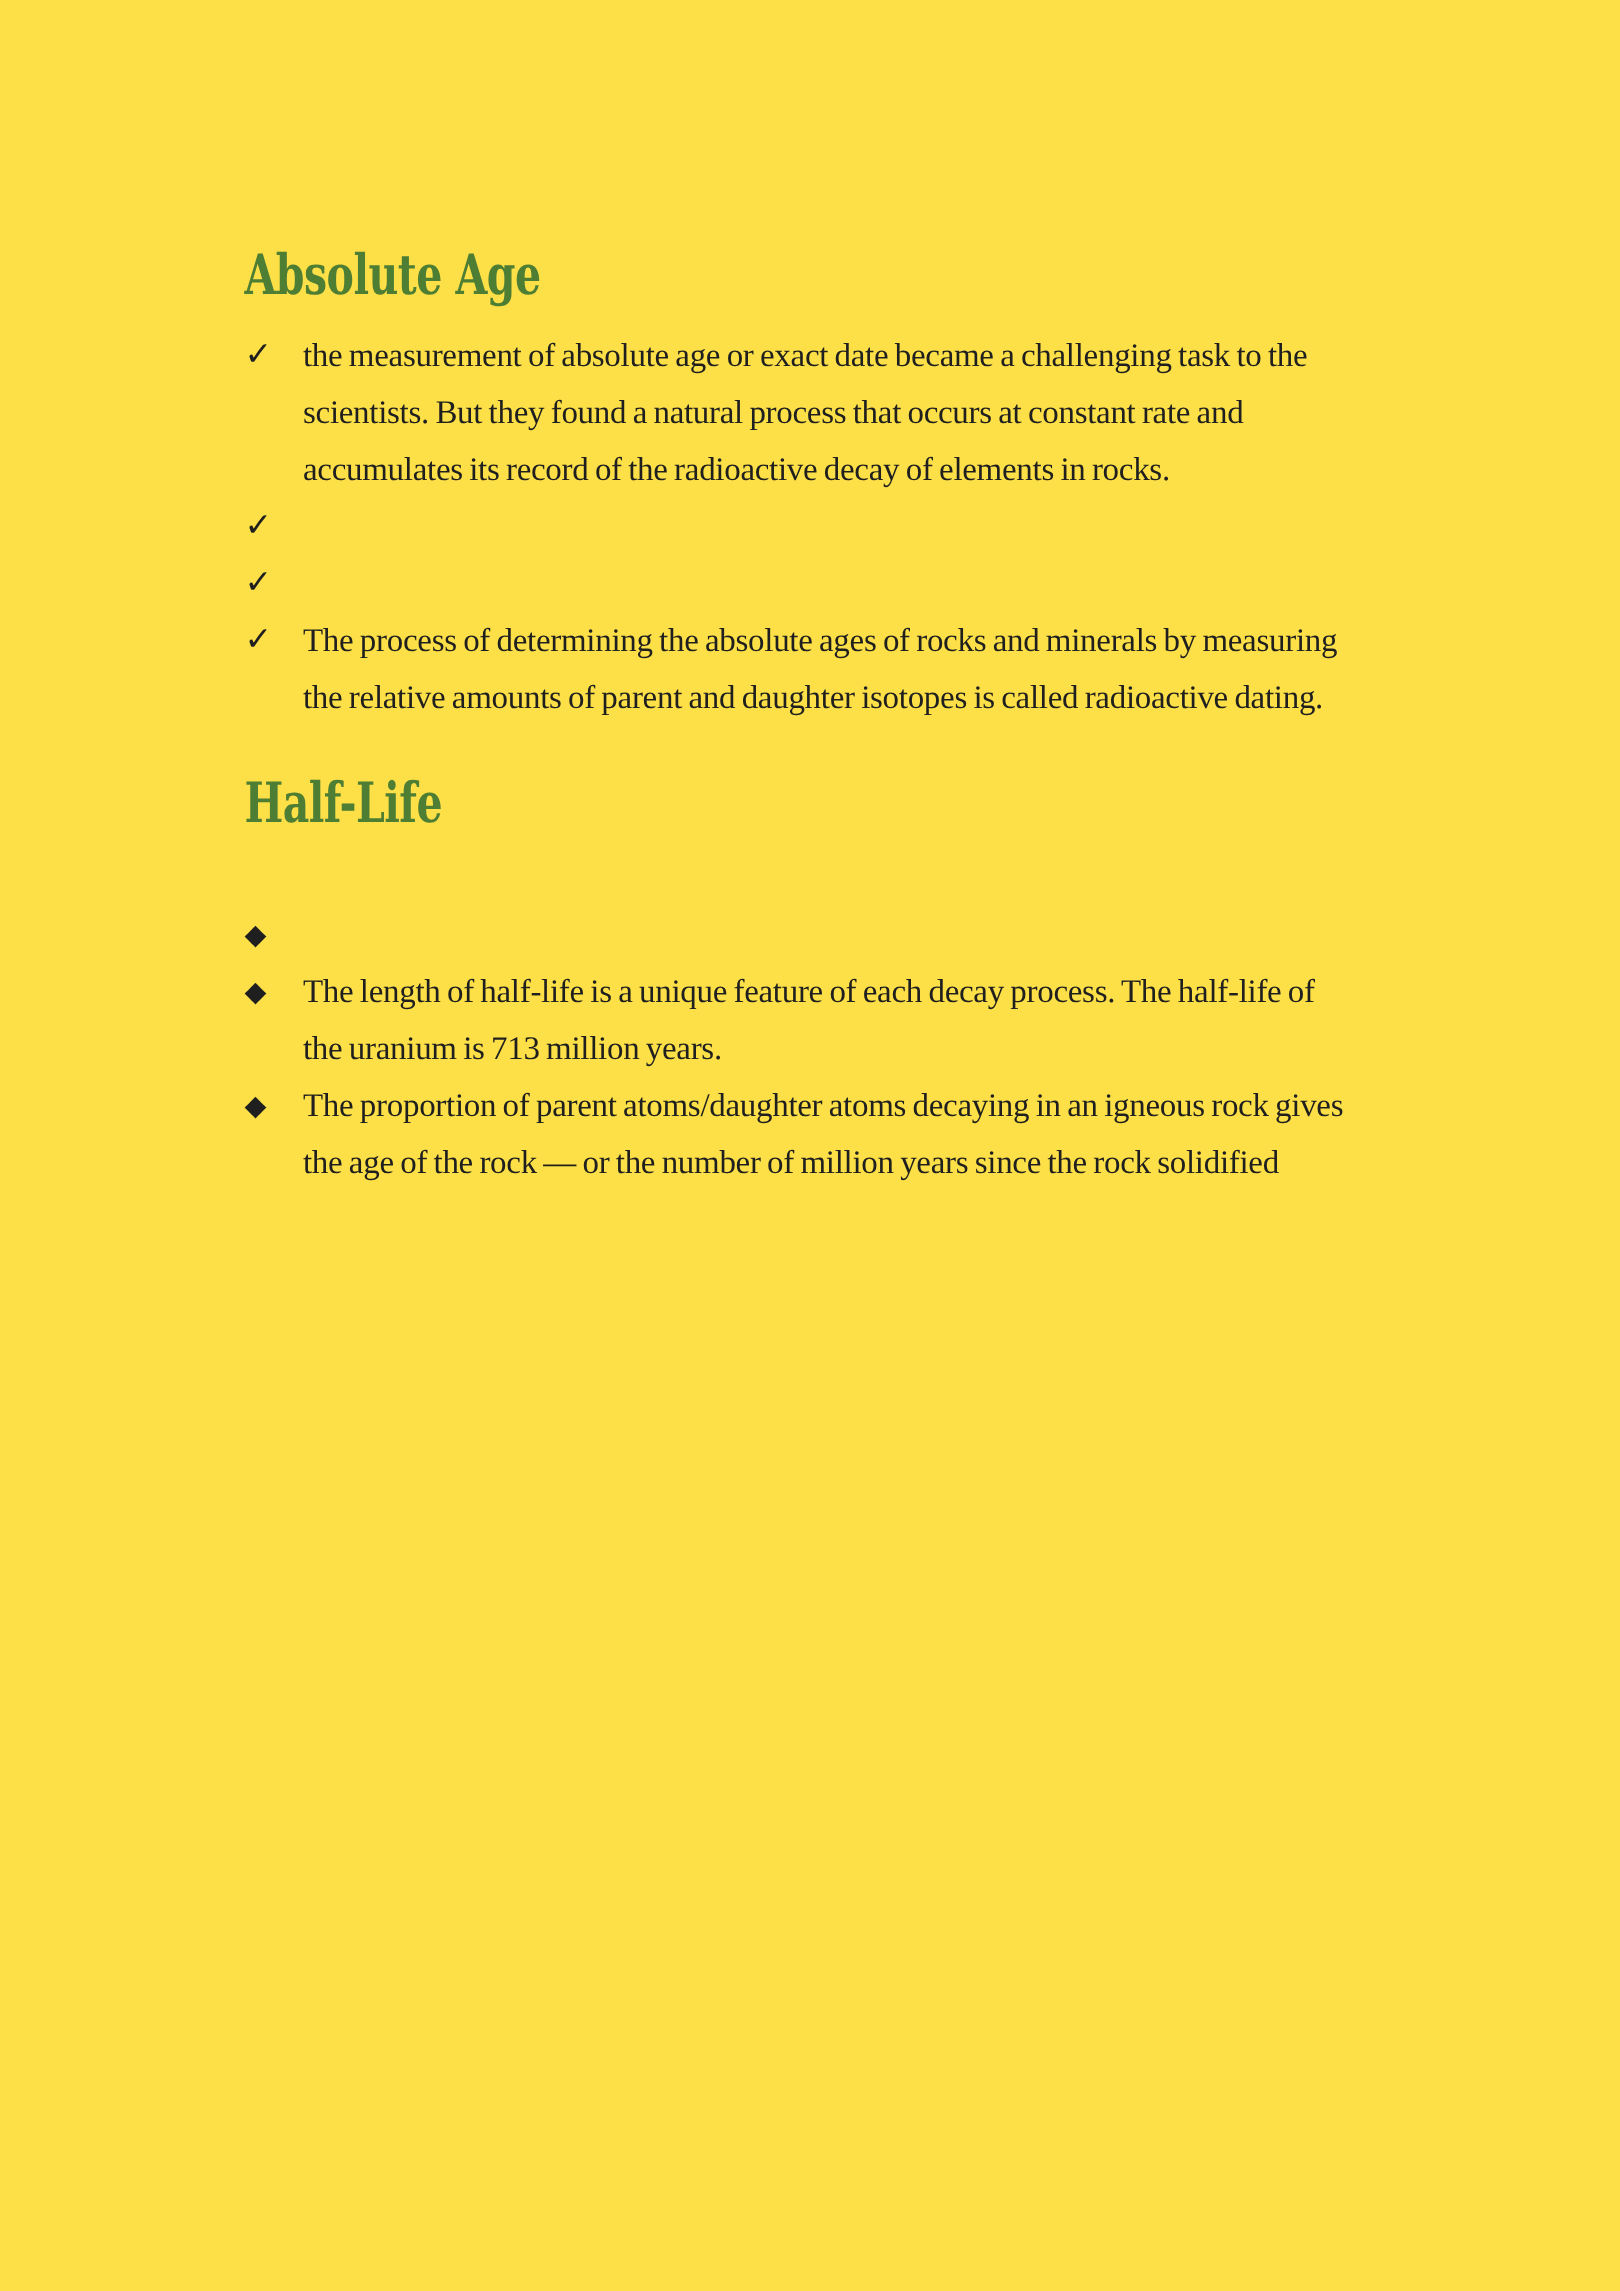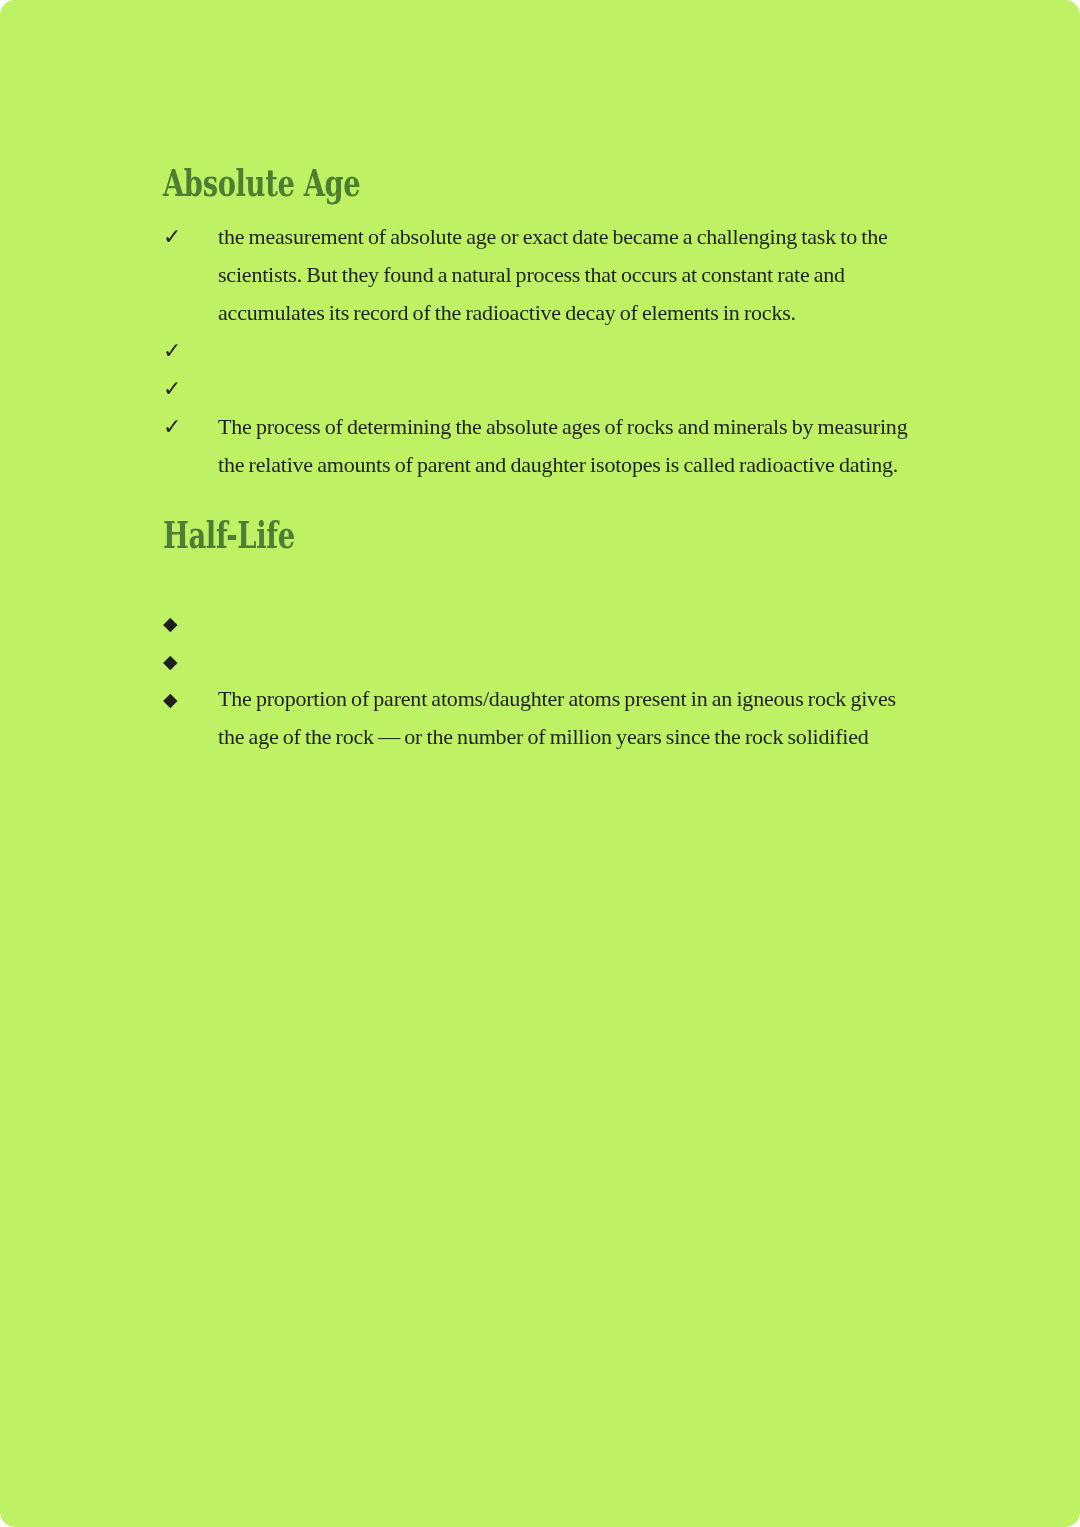--- a/index.html
+++ b/index.html
@@ -4,23 +4,22 @@
 <style>
   html, body {
     margin: 0;
     padding: 0;
     background: #ffffff;
   }
   .page {
     position: relative;
     width: 1080px;
     height: 1527px;
-    background: #bef264;
+    background: #fde047;
     overflow: hidden;
-    border-radius: 15px;
   }
   .content {
     position: absolute;
     left: 163px;
     top: 161px;
     width: 860px;
   }
   .section-heading {
     margin: 0;
     font-family: "DejaVu Serif", serif;
@@ -66,21 +65,20 @@
     font-size: 19px;
   }
   .item-text {
     font-family: "Liberation Serif", serif;
     font-size: 22px;
     line-height: 38px;
     color: #1f1f1f;
     letter-spacing: -0.2px;
     word-spacing: -1px;
     white-space: pre;
-    margin-left: 16px;
   }
 </style>
 </head>
 <body>
 
 <div class="page">
   <div class="content">
 
     <section class="section-absolute">
       <h1 class="section-heading">Absolute Age</h1>
@@ -106,23 +104,25 @@
     </section>
 
     <section class="section-halflife">
       <h1 class="section-heading">Half-Life</h1>
       <ul class="bullet-list">
         <li class="bullet-item">
           <span class="marker diamond">◆</span>
         </li>
         <li class="bullet-item">
           <span class="marker diamond">◆</span>
+          <span class="item-text">The length of half-life is a unique feature of each decay process. The half-life of
+the uranium is 713 million years.</span>
         </li>
         <li class="bullet-item">
           <span class="marker diamond">◆</span>
-          <span class="item-text">The proportion of parent atoms/daughter atoms present in an igneous rock gives
+          <span class="item-text">The proportion of parent atoms/daughter atoms decaying in an igneous rock gives
 the age of the rock — or the number of million years since the rock solidified</span>
         </li>
       </ul>
     </section>
 
   </div>
 </div>
 
 </body></html>

